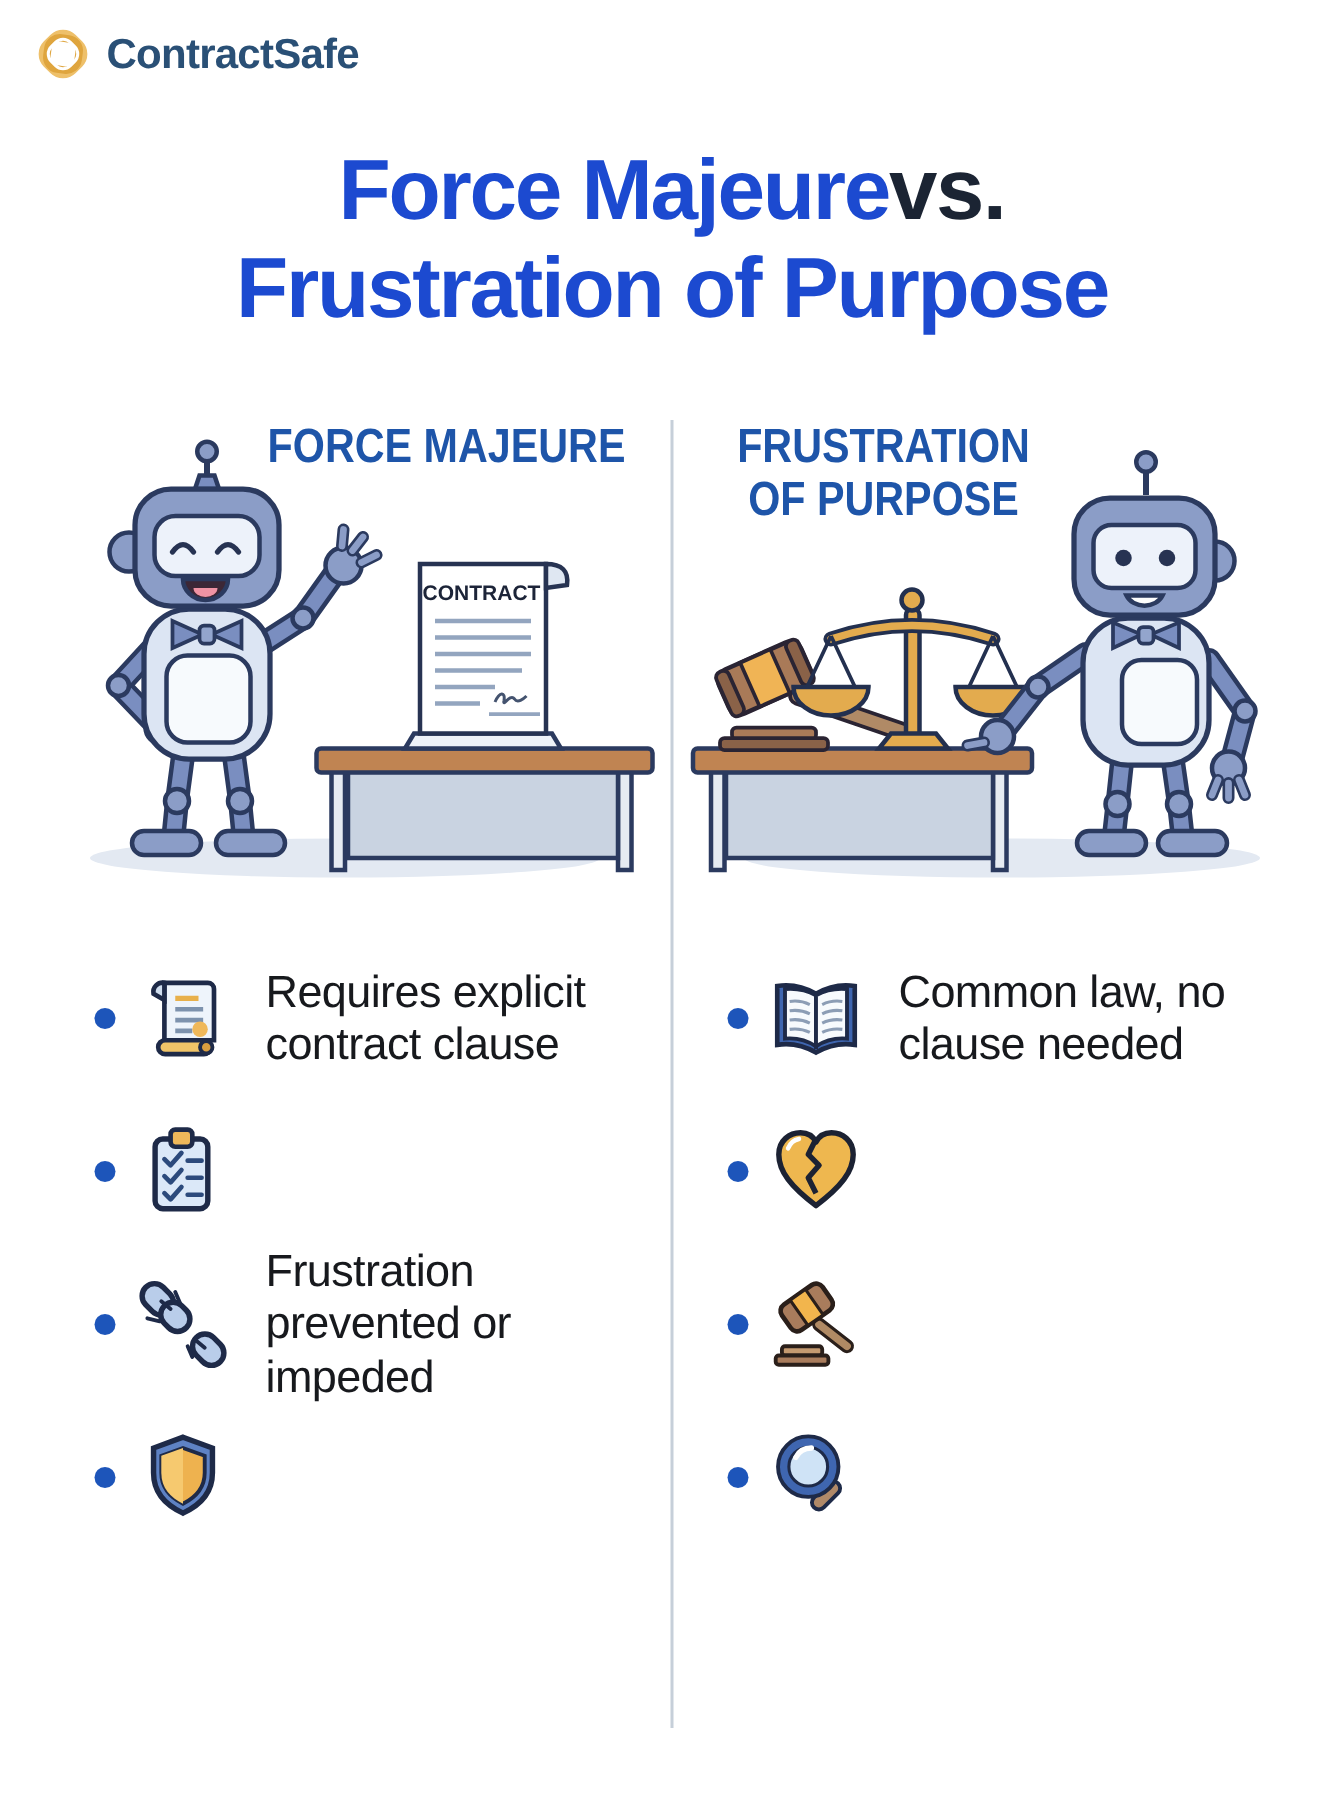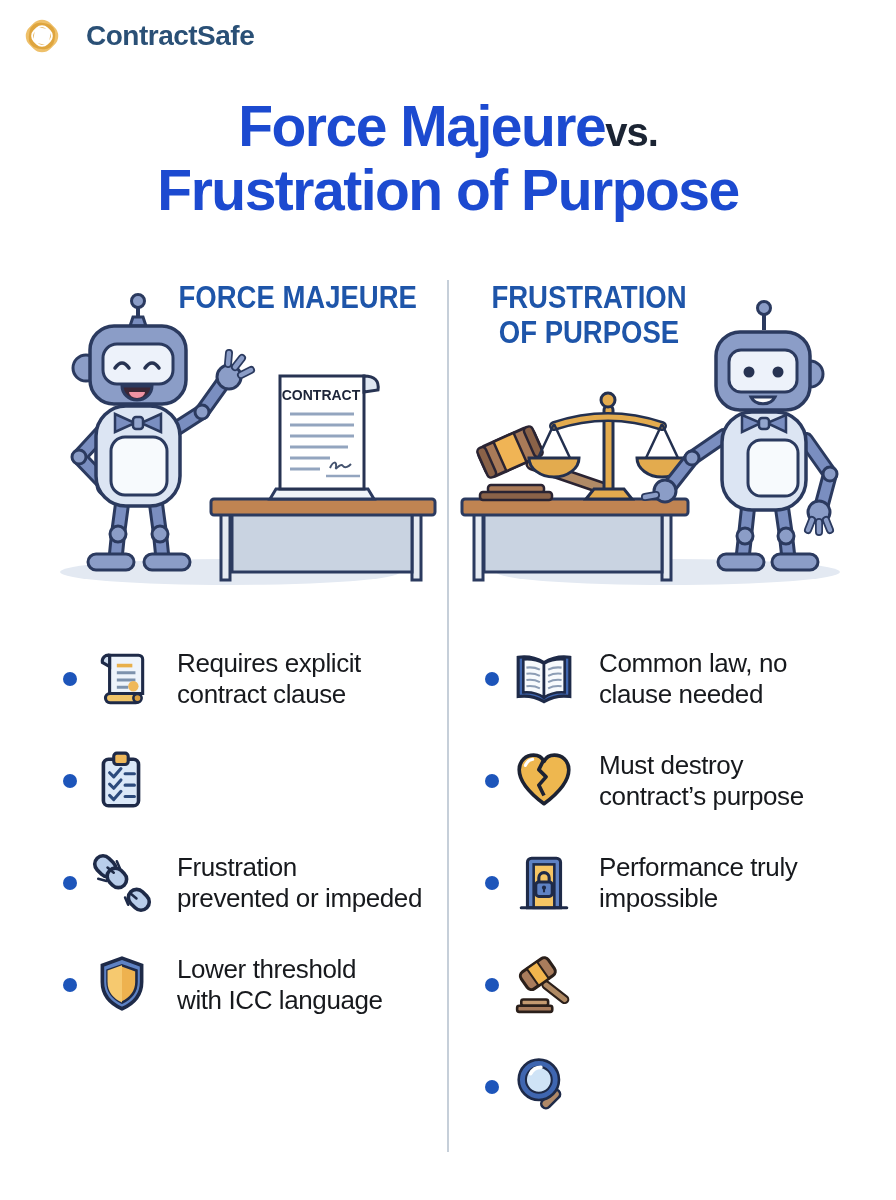--- a/index.html
+++ b/index.html
@@ -1,46 +1,46 @@
 <!DOCTYPE html>
 <html><head>
 <meta charset="utf-8">
 <style>
   html,body{margin:0;padding:0;background:#ffffff;}
   .canvas{
     position:relative;width:896px;height:1200px;background:#ffffff;overflow:hidden;
     font-family:"Liberation Sans",sans-serif;
   }
   
-  .logo{position:absolute;top:16px;left:22px;display:flex;align-items:center;gap:24px;}
+  .logo{position:absolute;top:16px;left:22px;display:flex;align-items:center;gap:9px;}
   .logo-text{font-size:28px;font-weight:700;color:#2a5076;letter-spacing:-0.5px;}
   
   .title{position:absolute;top:94px;left:0;width:100%;text-align:center;
          font-weight:800;color:#1c4ad0;font-size:57px;line-height:1.13;letter-spacing:-1.5px;}
-  .vs{color:#1b2433;font-weight:600;font-size:40px;letter-spacing:-1px;}
+  .vs{color:#1b2433;font-weight:600;font-size:58px;letter-spacing:-1px;}
   
   .divider{position:absolute;left:447px;top:280px;width:2px;height:872px;background:#c6cfd9;}
   
   .col-header{position:absolute;top:280px;font-weight:800;color:#1e55a9;font-size:32px;
               line-height:1.1;text-align:center;}
   .col-header .condense{display:inline-block;transform:scaleX(.86);transform-origin:center top;}
   .col-header.left{left:138px;width:320px;}
   .col-header.right{left:465px;width:248px;}
   
   .scene{position:absolute;top:290px;}
   .scene.left{left:18px;}
   .scene.right{left:458px;}
   
   .items{position:absolute;top:628px;}
   .items.left{left:63px;width:392px;}
   .items.right{left:485px;width:400px;}
   .row{display:flex;align-items:center;height:102px;}
   .dot{width:14px;height:14px;border-radius:50%;background:#1d55ba;flex:none;margin-right:13px;}
   .ic{width:64px;height:64px;flex:none;margin-right:23px;display:flex;align-items:center;justify-content:center;}
-  .txt{font-size:26px;line-height:1.18;color:#17191d;white-space:pre-line;
+  .txt{font-size:30px;line-height:1.18;color:#17191d;white-space:pre-line;
        font-weight:500;letter-spacing:-0.4px;}
 </style>
 </head>
 <body>
 
 <div class="canvas">
 
   <div class="logo">
     <svg width="40" height="40" viewBox="0 0 40 40">
       <g fill="none" stroke-linecap="round">
@@ -250,22 +250,20 @@
     </div>
     <div class="row">
       <span class="dot"></span>
       <span class="ic">
         <svg width="62" height="62" viewBox="0 0 60 60">
           <path d="M30 4 L49 11 v16 c0 13 -8 21 -19 26 C19 48 11 40 11 27 v-16 z" fill="#5e82c4" stroke="#1e2a48" stroke-width="3.5"></path>
           <path d="M30 11 L44 16 v11 c0 10 -6 16 -14 20 c-8 -4 -14 -10 -14 -20 v-11 z" fill="#eeb24f" stroke="#1e2a48" stroke-width="2.5"></path>
           <path d="M30 11 v36 c-8 -4 -14 -10 -14 -20 v-11 z" fill="#f6c96f"></path>
         </svg>
       </span>
-      <span class="txt">Lower threshold
-with ICC language</span>
     </div>
   </div>
 
   <div class="items right">
     <div class="row">
       <span class="dot"></span>
       <span class="ic">
         <svg width="62" height="62" viewBox="0 0 60 60">
           <path d="M30 14 q-12 -7 -25 -5 v38 q13 -2 25 5 q12 -7 25 -5 v-38 q-13 -2 -25 5 z" fill="#3f66b0" stroke="#1e2a48" stroke-width="3"></path>
           <path d="M30 15 q-9 -5 -20 -4 v32 q11 -1 20 5 z" fill="#f7fafd" stroke="#1e2a48" stroke-width="2.5"></path>
@@ -279,38 +277,20 @@
     </div>
     <div class="row">
       <span class="dot"></span>
       <span class="ic">
         <svg width="62" height="62" viewBox="0 0 60 60">
           <path d="M30 52 C14 40 6 30 6 19 C6 10 13 5 20 5 c5 0 8 2 10 6 c2 -4 5 -6 10 -6 c7 0 14 5 14 14 c0 11 -8 21 -24 33 z" fill="#eeb74f" stroke="#1c2233" stroke-width="3.5" stroke-linejoin="round"></path>
           <path d="M30 9 l-5 10 7 7 -7 8 5 10" fill="none" stroke="#1c2233" stroke-width="3.5" stroke-linejoin="round"></path>
           <path d="M12 15 q2 -5 7 -6" stroke="#ffffff" stroke-width="3" fill="none" stroke-linecap="round"></path>
         </svg>
       </span>
-      <span class="txt">Must destroy
-contract’s purpose</span>
-    </div>
-    <div class="row">
-      <span class="dot"></span>
-      <span class="ic">
-        <svg width="62" height="62" viewBox="0 0 60 60">
-          <path d="M14 54 V10 a4 4 0 0 1 4 -4 h24 a4 4 0 0 1 4 4 v44 z" fill="#5e82c4" stroke="#1e2a48" stroke-width="3"></path>
-          <rect x="20" y="12" width="20" height="42" fill="#f5c564" stroke="#1e2a48" stroke-width="2.5"></rect>
-          <path d="M8 54 h44" stroke="#1e2a48" stroke-width="3" stroke-linecap="round"></path>
-          <path d="M25 29 v-4 a5 5 0 0 1 10 0 v4" fill="none" stroke="#1e2a48" stroke-width="3"></path>
-          <rect x="22" y="29" width="16" height="14" rx="3" fill="#5e82c4" stroke="#1e2a48" stroke-width="3"></rect>
-          <circle cx="30" cy="34.5" r="2" fill="#1e2a48"></circle>
-            <rect x="29" y="35" width="2" height="4" fill="#1e2a48"></rect>
-        </svg>
-      </span>
-      <span class="txt">Performance truly
-impossible</span>
     </div>
     <div class="row">
       <span class="dot"></span>
       <span class="ic">
         <svg width="62" height="62" viewBox="0 0 60 60">
           <path d="M32 30 L50 44" stroke="#2a1f1a" stroke-width="9" stroke-linecap="round"></path>
           <path d="M32 30 L50 44" stroke="#b08a64" stroke-width="5" stroke-linecap="round"></path>
           <g transform="translate(24,19) rotate(-35)">
             <rect x="-16" y="-10" width="32" height="20" rx="5" fill="#a97c5c" stroke="#2a1f1a" stroke-width="3"></rect>
             <rect x="-6" y="-10" width="12" height="20" fill="#f2b54d" stroke="#2a1f1a" stroke-width="2"></rect>

